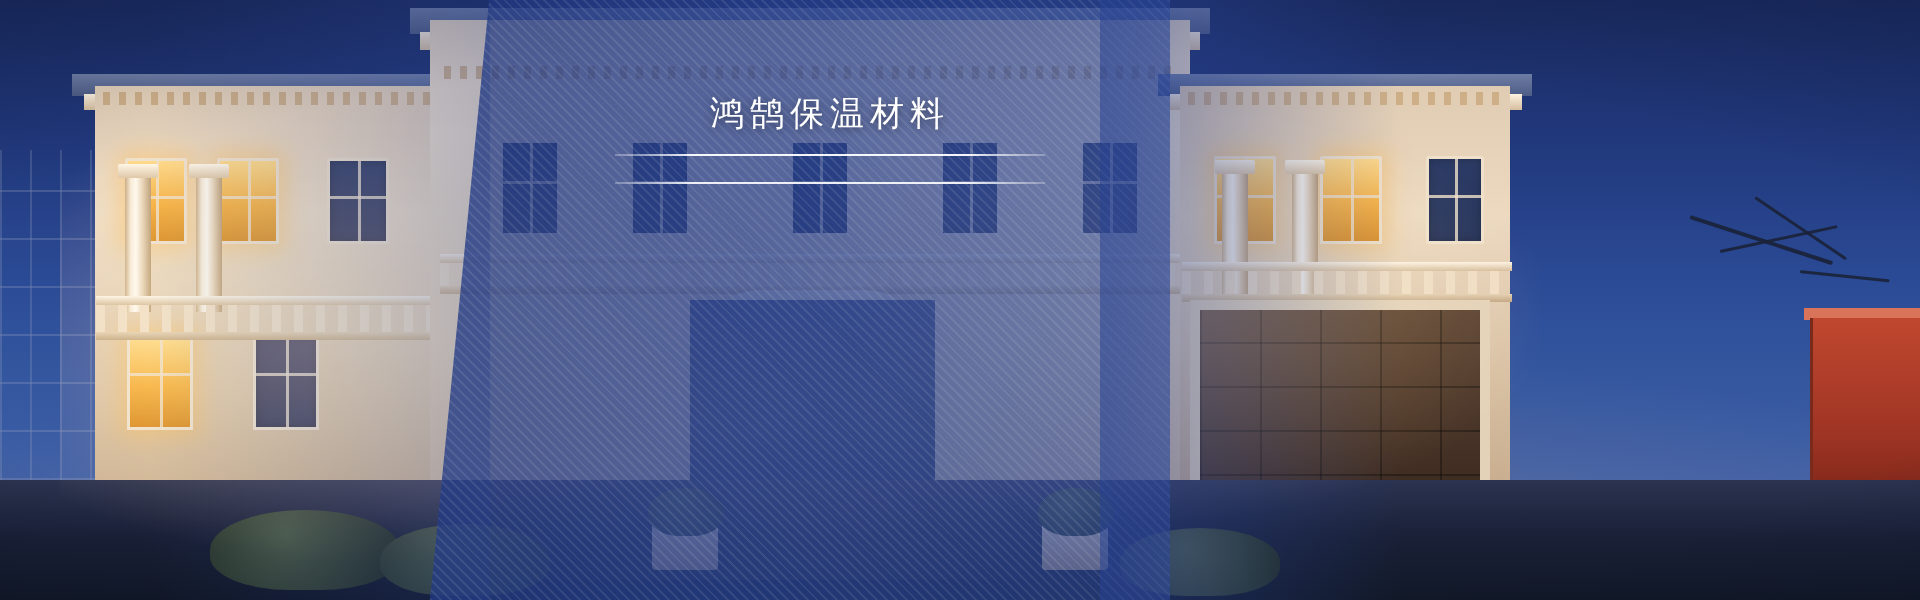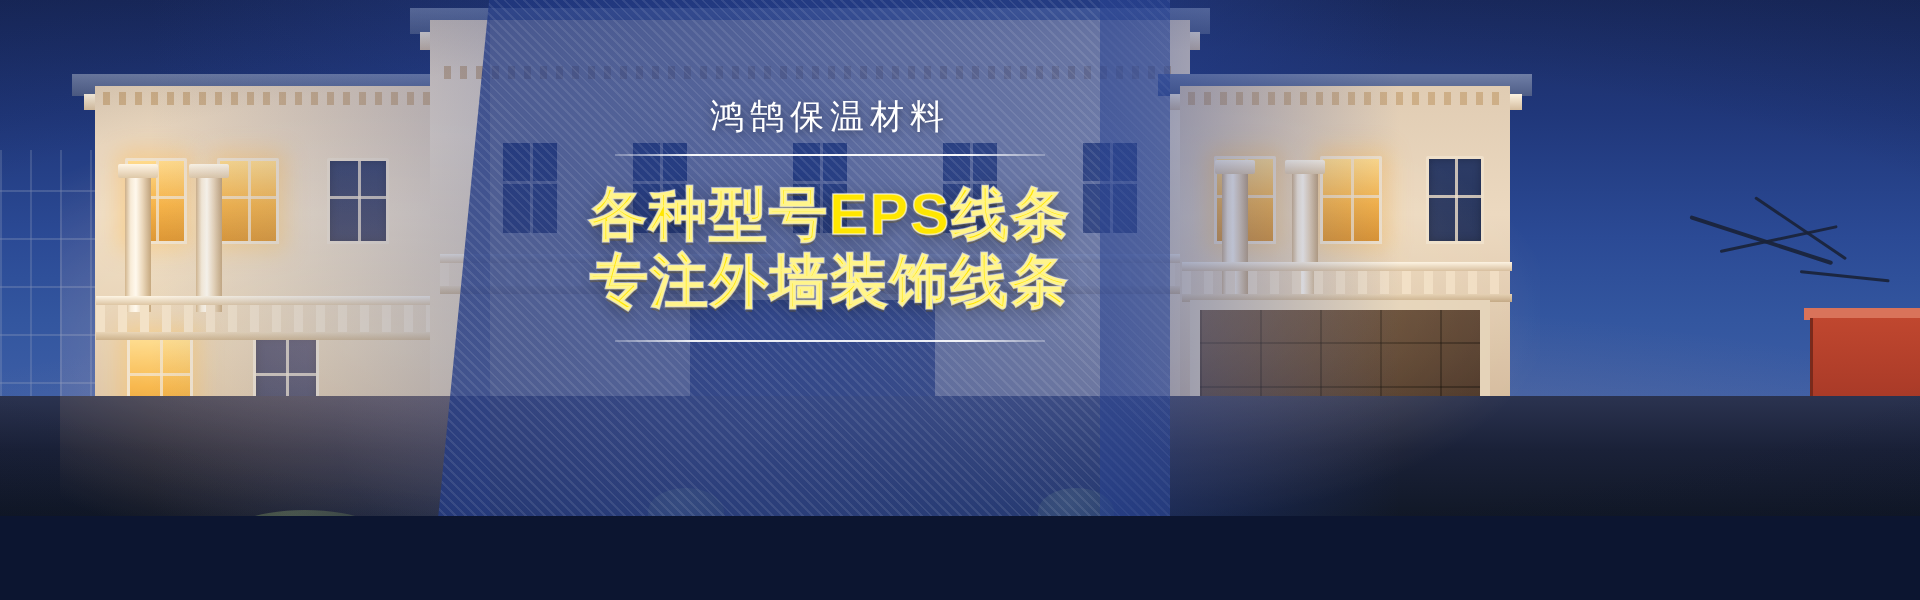--- a/index.html
+++ b/index.html
@@ -1,20 +1,20 @@
 <!DOCTYPE html>
 <html><head>
 <meta charset="utf-8">
 <title>Banner</title>
 <style>
   html,body{margin:0;padding:0;background:#0c1530;}
   *{box-sizing:border-box;}
   .stage{
-    position:relative;width:1920px;height:516px;overflow:hidden;
-    font-family:Liberation Sans, sans-serif;
+    position:relative;width:1920px;height:600px;overflow:hidden;
+    font-family:Liberation Mono, monospace;
     background:#16244e;
   }
 
   
   .photo{position:absolute;inset:0;overflow:hidden;}
 
   
   .sky{
     position:absolute;inset:0;
     background:
@@ -394,22 +394,18 @@
   <div class="overlay-left-soft"></div>
   <div class="overlay-panel"></div>
   <div class="overlay-soft"></div>
 
   <div class="content">
 
     <div class="brand">鸿鹄保温材料</div>
 
     <div class="rule"></div>
 
-    <div class="headline">
-      <div class="hl-line">各种型号EPS线条</div>
-      <div class="hl-line">专注外墙装饰线条</div>
-    </div>
 
     <div class="rule2"></div>
 
   </div>
 
 </div>
 
 </body></html>

